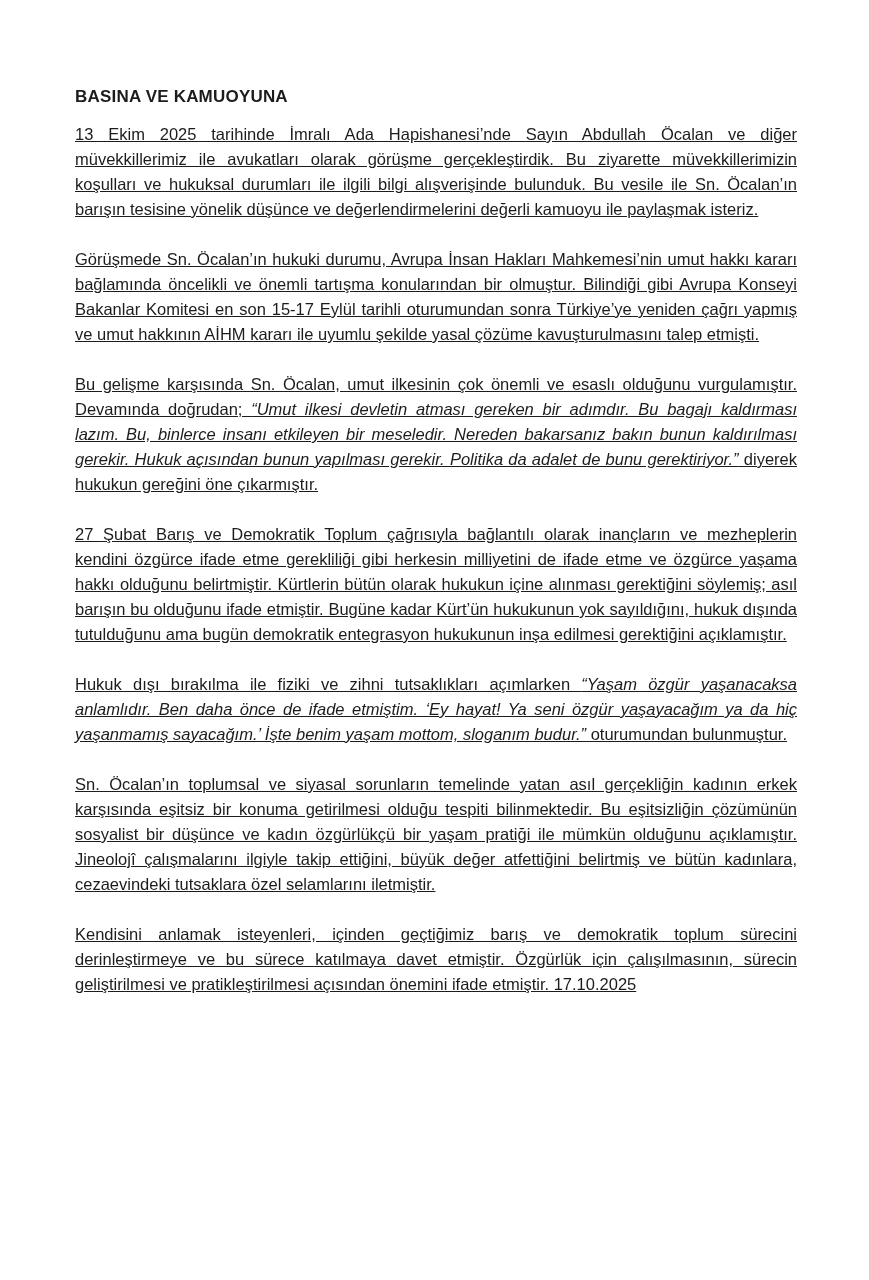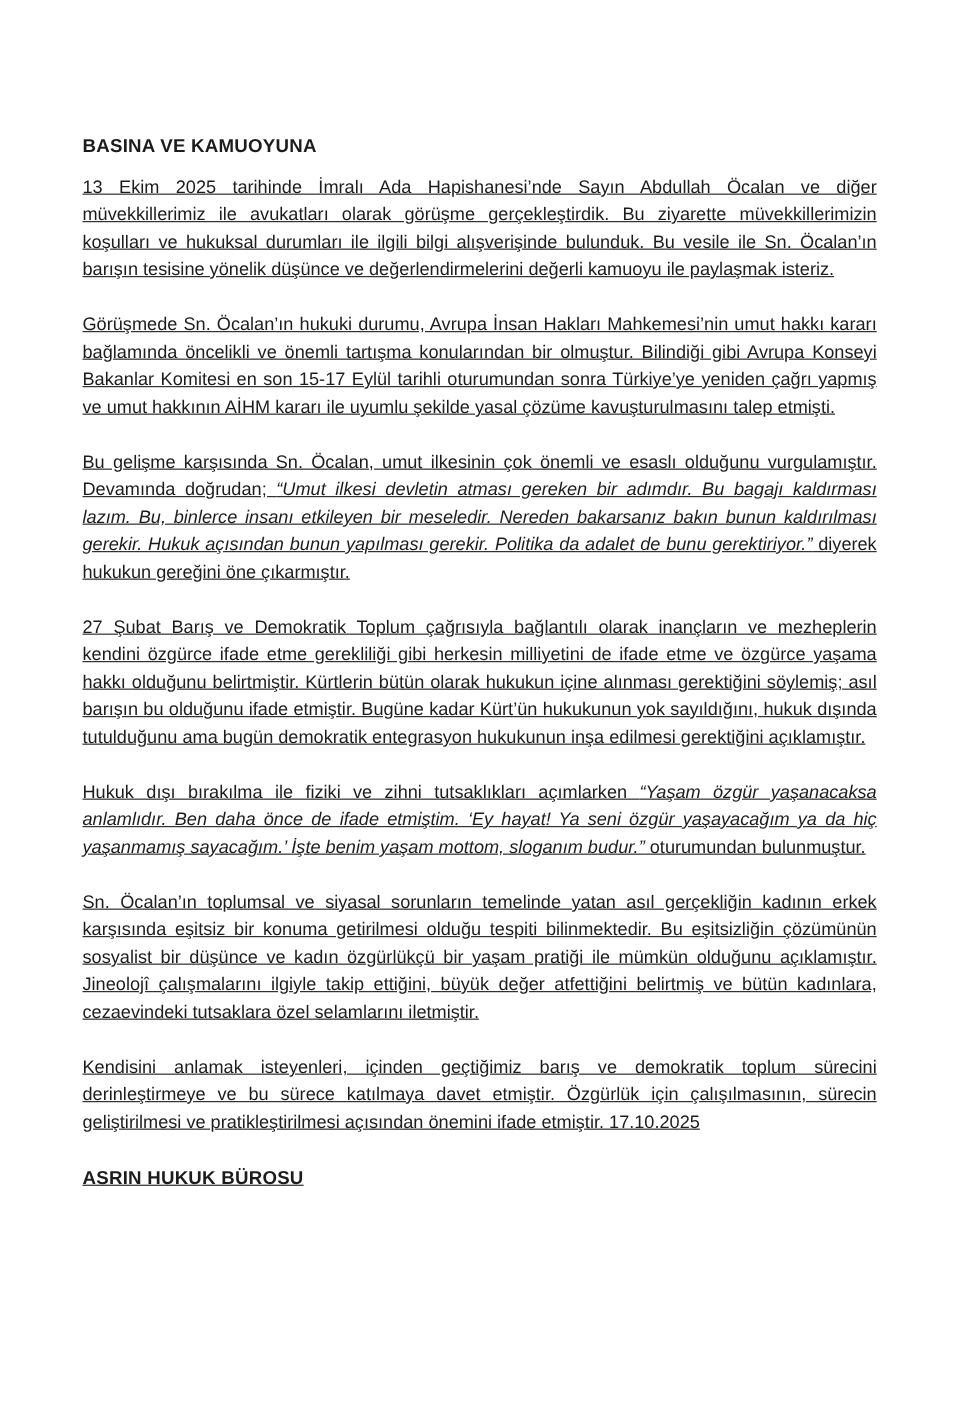--- a/index.html
+++ b/index.html
@@ -7,21 +7,21 @@
     padding: 0;
     background: #ffffff;
   }
   .page {
     position: relative;
     width: 833px;
     height: 1280px;
     margin: 0 auto;
     background: #ffffff;
     box-sizing: border-box;
-    padding: 120px 54px 0 57px;
+    padding: 84px 54px 0 57px;
     color: #1c1c1c;
     font-family: "Liberation Sans", "DejaVu Sans", sans-serif;
     font-size: 16.5px;
     line-height: 25px;
     overflow: hidden;
   }
   .doc-title {
     font-size: 17px;
     font-weight: bold;
     margin: 0 0 13px 0;
@@ -60,15 +60,14 @@
 
   <p><span>27 Şubat Barış ve Demokratik Toplum çağrısıyla bağlantılı olarak inançların ve mezheplerin kendini özgürce ifade etme gerekliliği gibi herkesin milliyetini de ifade etme ve özgürce yaşama hakkı olduğunu belirtmiştir. Kürtlerin bütün olarak hukukun içine alınması gerektiğini söylemiş; asıl barışın bu olduğunu ifade etmiştir. Bugüne kadar Kürt’ün hukukunun yok sayıldığını, hukuk dışında tutulduğunu ama bugün demokratik entegrasyon hukukunun inşa edilmesi gerektiğini açıklamıştır.</span></p>
 
   <p><span>Hukuk dışı bırakılma ile fiziki ve zihni tutsaklıkları açımlarken </span><em>“Yaşam özgür yaşanacaksa anlamlıdır. Ben daha önce de ifade etmiştim. ‘Ey hayat! Ya seni özgür yaşayacağım ya da hiç yaşanmamış sayacağım.’ İşte benim yaşam mottom, sloganım budur.”</em><span> oturumundan bulunmuştur.</span></p>
 
   <p><span>Sn. Öcalan’ın toplumsal ve siyasal sorunların temelinde yatan asıl gerçekliğin kadının erkek karşısında eşitsiz bir konuma getirilmesi olduğu tespiti bilinmektedir. Bu eşitsizliğin çözümünün sosyalist bir düşünce ve kadın özgürlükçü bir yaşam pratiği ile mümkün olduğunu açıklamıştır. Jineolojî çalışmalarını ilgiyle takip ettiğini, büyük değer atfettiğini belirtmiş ve bütün kadınlara, cezaevindeki tutsaklara özel selamlarını iletmiştir.</span></p>
 
   <p><span>Kendisini anlamak isteyenleri, içinden geçtiğimiz barış ve demokratik toplum sürecini derinleştirmeye ve bu sürece katılmaya davet etmiştir. Özgürlük için çalışılmasının, sürecin geliştirilmesi ve pratikleştirilmesi açısından önemini ifade etmiştir. 17.10.2025</span></p>
 
 
-  <p class="signature">ASRIN HUKUK BÜROSU</p>
 
 </div>
 
 </body></html>

